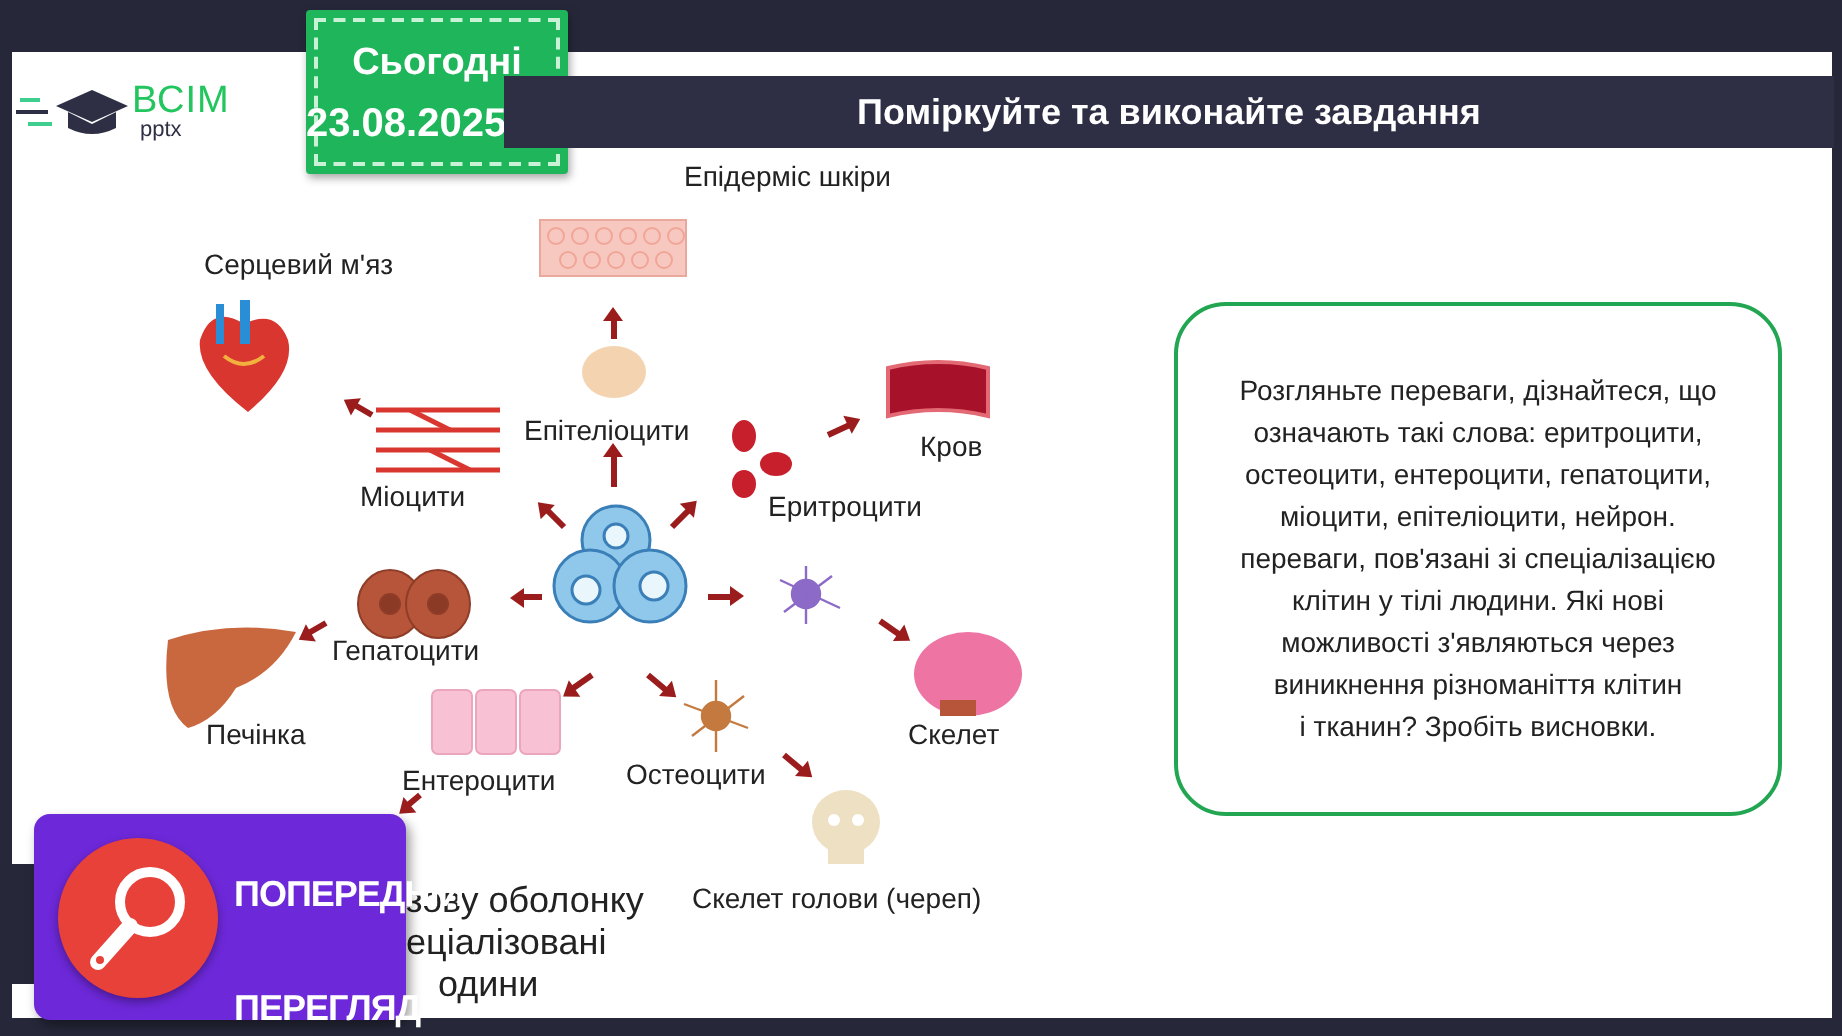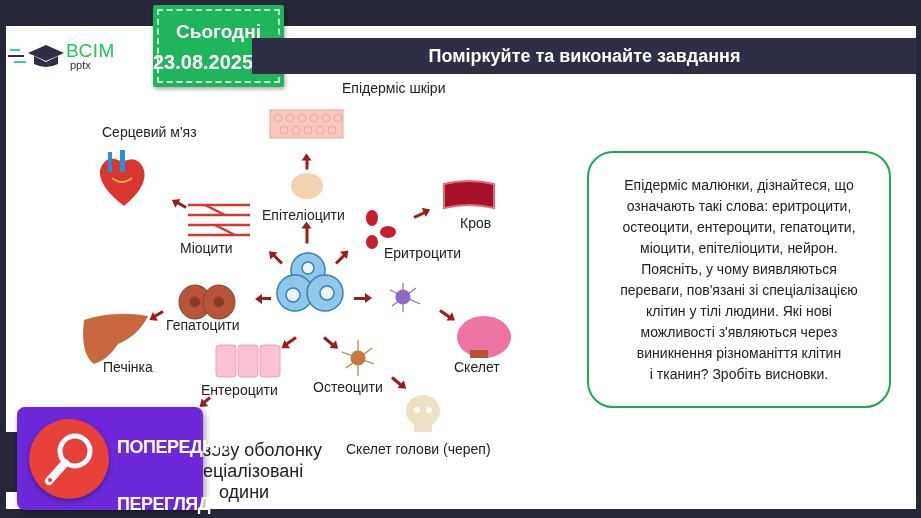--- a/index.html
+++ b/index.html
@@ -193,25 +193,24 @@
 <div class="lbl" style="left:384px;top:245px;">Еритроцити</div>
 <div class="lbl" style="left:166px;top:317px;">Гепатоцити</div>
 <div class="lbl" style="left:103px;top:359px;">Печінка</div>
 <div class="lbl" style="left:201px;top:382px;">Ентероцити</div>
 <div class="lbl" style="left:313px;top:379px;">Остеоцити</div>
 <div class="lbl" style="left:454px;top:359px;">Скелет</div>
 <div class="lbl" style="left:346px;top:441px;">Скелет голови (череп)</div>
 
 <div class="task-box">
   <div class="task-text">
-    <div>Епідерміс малюнки, дізнайтеся, що</div>
+    <div>Розгляньте переваги, дізнайтеся, що</div>
     <div>означають такі слова: еритроцити,</div>
     <div>остеоцити, ентероцити, гепатоцити,</div>
     <div>міоцити, епітеліоцити, нейрон.</div>
-    <div>Поясніть, у чому виявляються</div>
     <div>переваги, пов'язані зі спеціалізацією</div>
     <div>клітин у тілі людини. Які нові</div>
     <div>можливості з'являються через</div>
     <div>виникнення різноманіття клітин</div>
     <div>і тканин? Зробіть висновки.</div>
   </div>
 </div>
 
 <div class="bottom-text" style="left:203px;top:440px;">зову оболонку</div>
 <div class="bottom-text" style="left:203px;top:461px;">еціалізовані</div>

